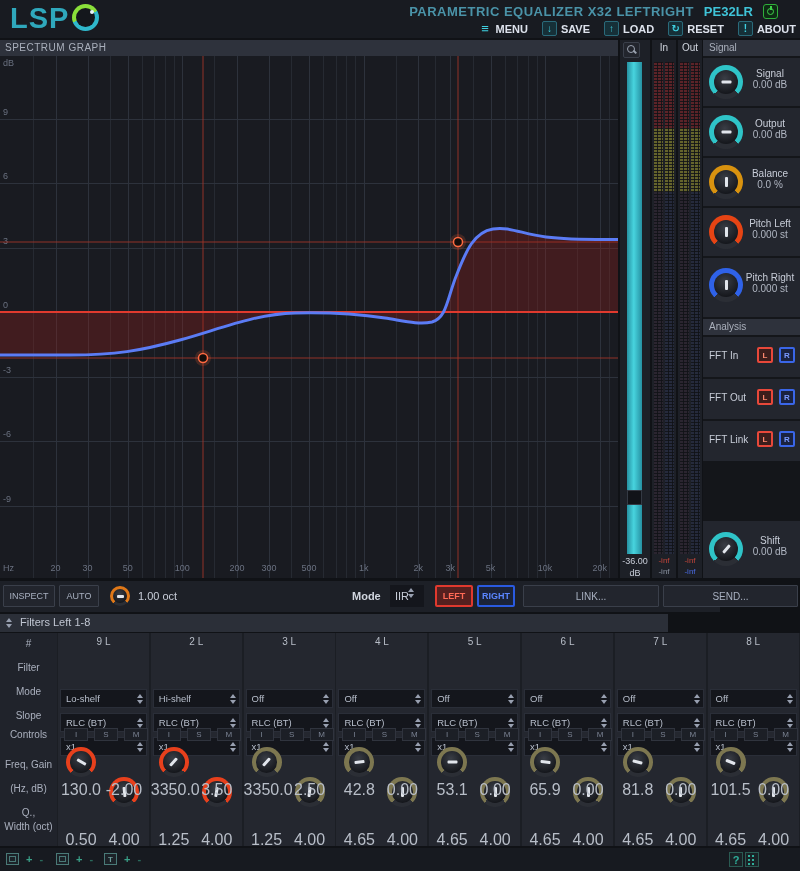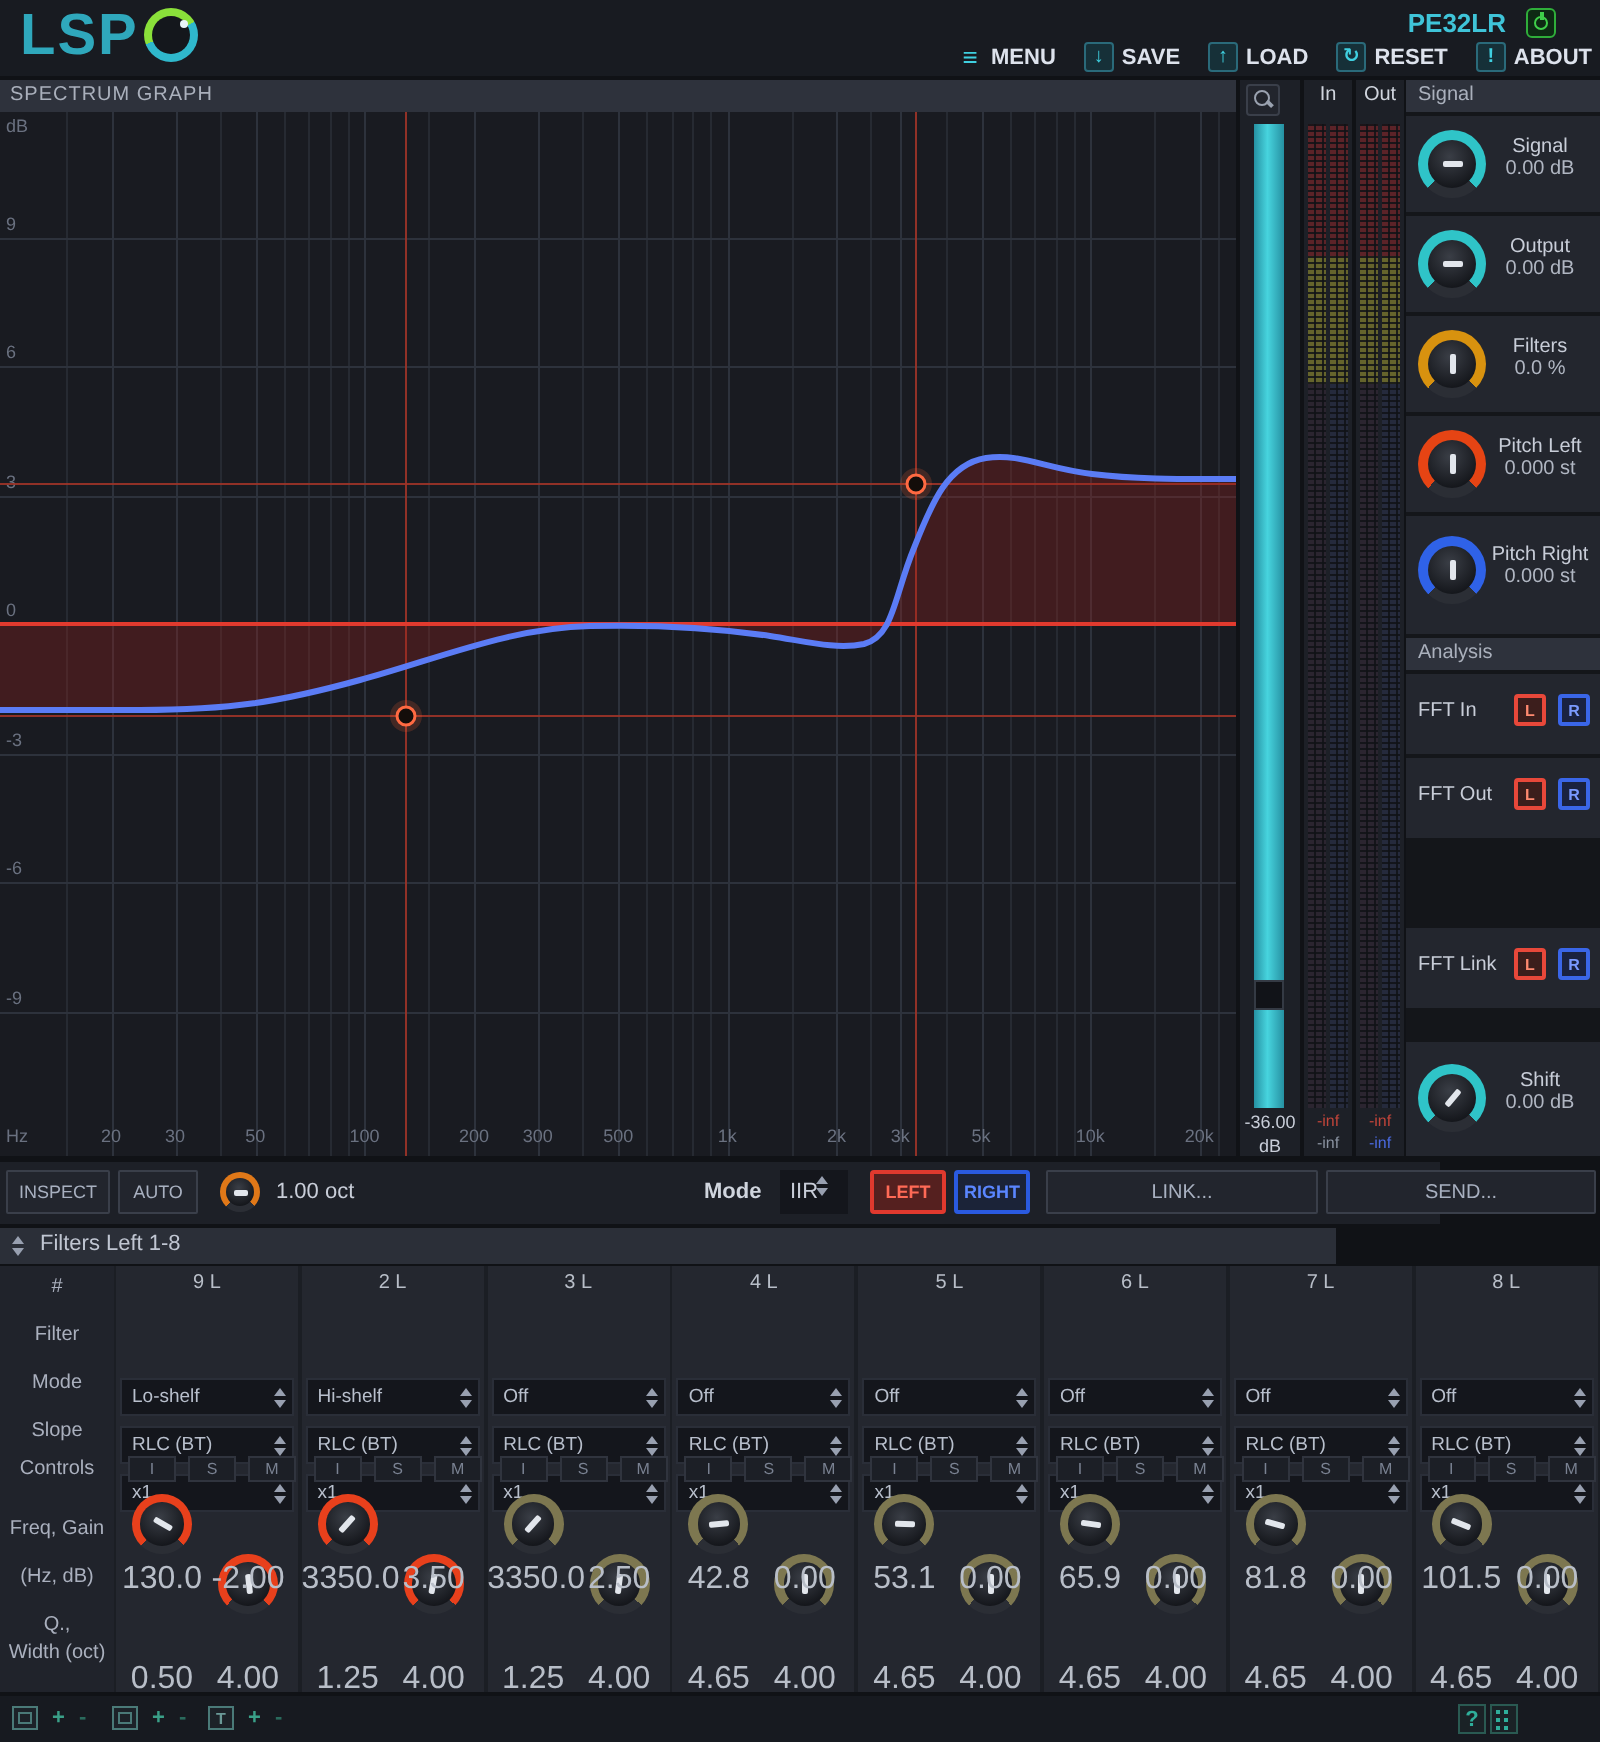--- a/index.html
+++ b/index.html
@@ -128,20 +128,21 @@
   #matrix-icon::after{content:"";position:absolute;left:2px;top:2px;width:2px;height:2px;background:#2fae9a;
      box-shadow:4px 0 #2fae9a,0 4px #2fae9a,4px 4px #2fae9a,0 8px #2fae9a,4px 8px #2fae9a;}
 </style>
 </head>
 <body>
 
 <div id="topbar">
   <div id="logo-text">LSP</div>
   <div id="logo-knob"></div>
   <div id="title-row">
+    <span id="plug-title">PARAMETRIC EQUALIZER X32 LEFTRIGHT</span>
     <span id="plug-id">PE32LR</span>
     <span id="enable-icon"></span>
   </div>
   <div id="menu-row">
     <span class="menu-item">
         <span class="mi plain">≡</span>
         <span>MENU</span>
       </span>
     <span class="menu-item">
         <span class="mi">↓</span>
@@ -285,21 +286,21 @@
     <div class="ktext" style="top:10px;">
         <div class="kname">Output</div>
         <div class="kvalue">0.00 dB</div>
       </div>
   </div>
   <div class="prow" style="top:118px;height:48px;">
     <div class="knob k34 abs" style="left: 6px; top: 7px; --kc: #d8920f;">
         <div class="kp" style="transform: rotate(0deg);"></div>
       </div>
     <div class="ktext" style="top:10px;">
-        <div class="kname">Filters</div>
+        <div class="kname">Balance</div>
         <div class="kvalue">0.0 %</div>
       </div>
   </div>
   <div class="prow" style="top:168px;height:48px;">
     <div class="knob k34 abs" style="left: 6px; top: 7px; --kc: #e64414;">
         <div class="kp" style="transform: rotate(0deg);"></div>
       </div>
     <div class="ktext" style="top:10px;">
         <div class="kname">Pitch Left</div>
         <div class="kvalue">0.000 st</div>
@@ -318,21 +319,21 @@
   <div class="fft-row" style="top:297px;height:40px;">
     <div class="fft-label">FFT In</div>
     <div class="fbtn l">L</div>
     <div class="fbtn r">R</div>
   </div>
   <div class="fft-row" style="top:339px;height:40px;">
     <div class="fft-label">FFT Out</div>
     <div class="fbtn l">L</div>
     <div class="fbtn r">R</div>
   </div>
-  <div class="fft-row" style="top:381px;height:40px;margin-top:43px;">
+  <div class="fft-row" style="top:381px;height:40px;">
     <div class="fft-label">FFT Link</div>
     <div class="fbtn l">L</div>
     <div class="fbtn r">R</div>
   </div>
   <div class="prow" style="top:481px;height:57px;">
     <div class="knob k34 abs" style="left: 6px; top: 11px; --kc: #2fc4c8;">
         <div class="kp" style="transform: rotate(40deg);"></div>
       </div>
     <div class="ktext" style="top:14px;">
         <div class="kname">Shift</div>

